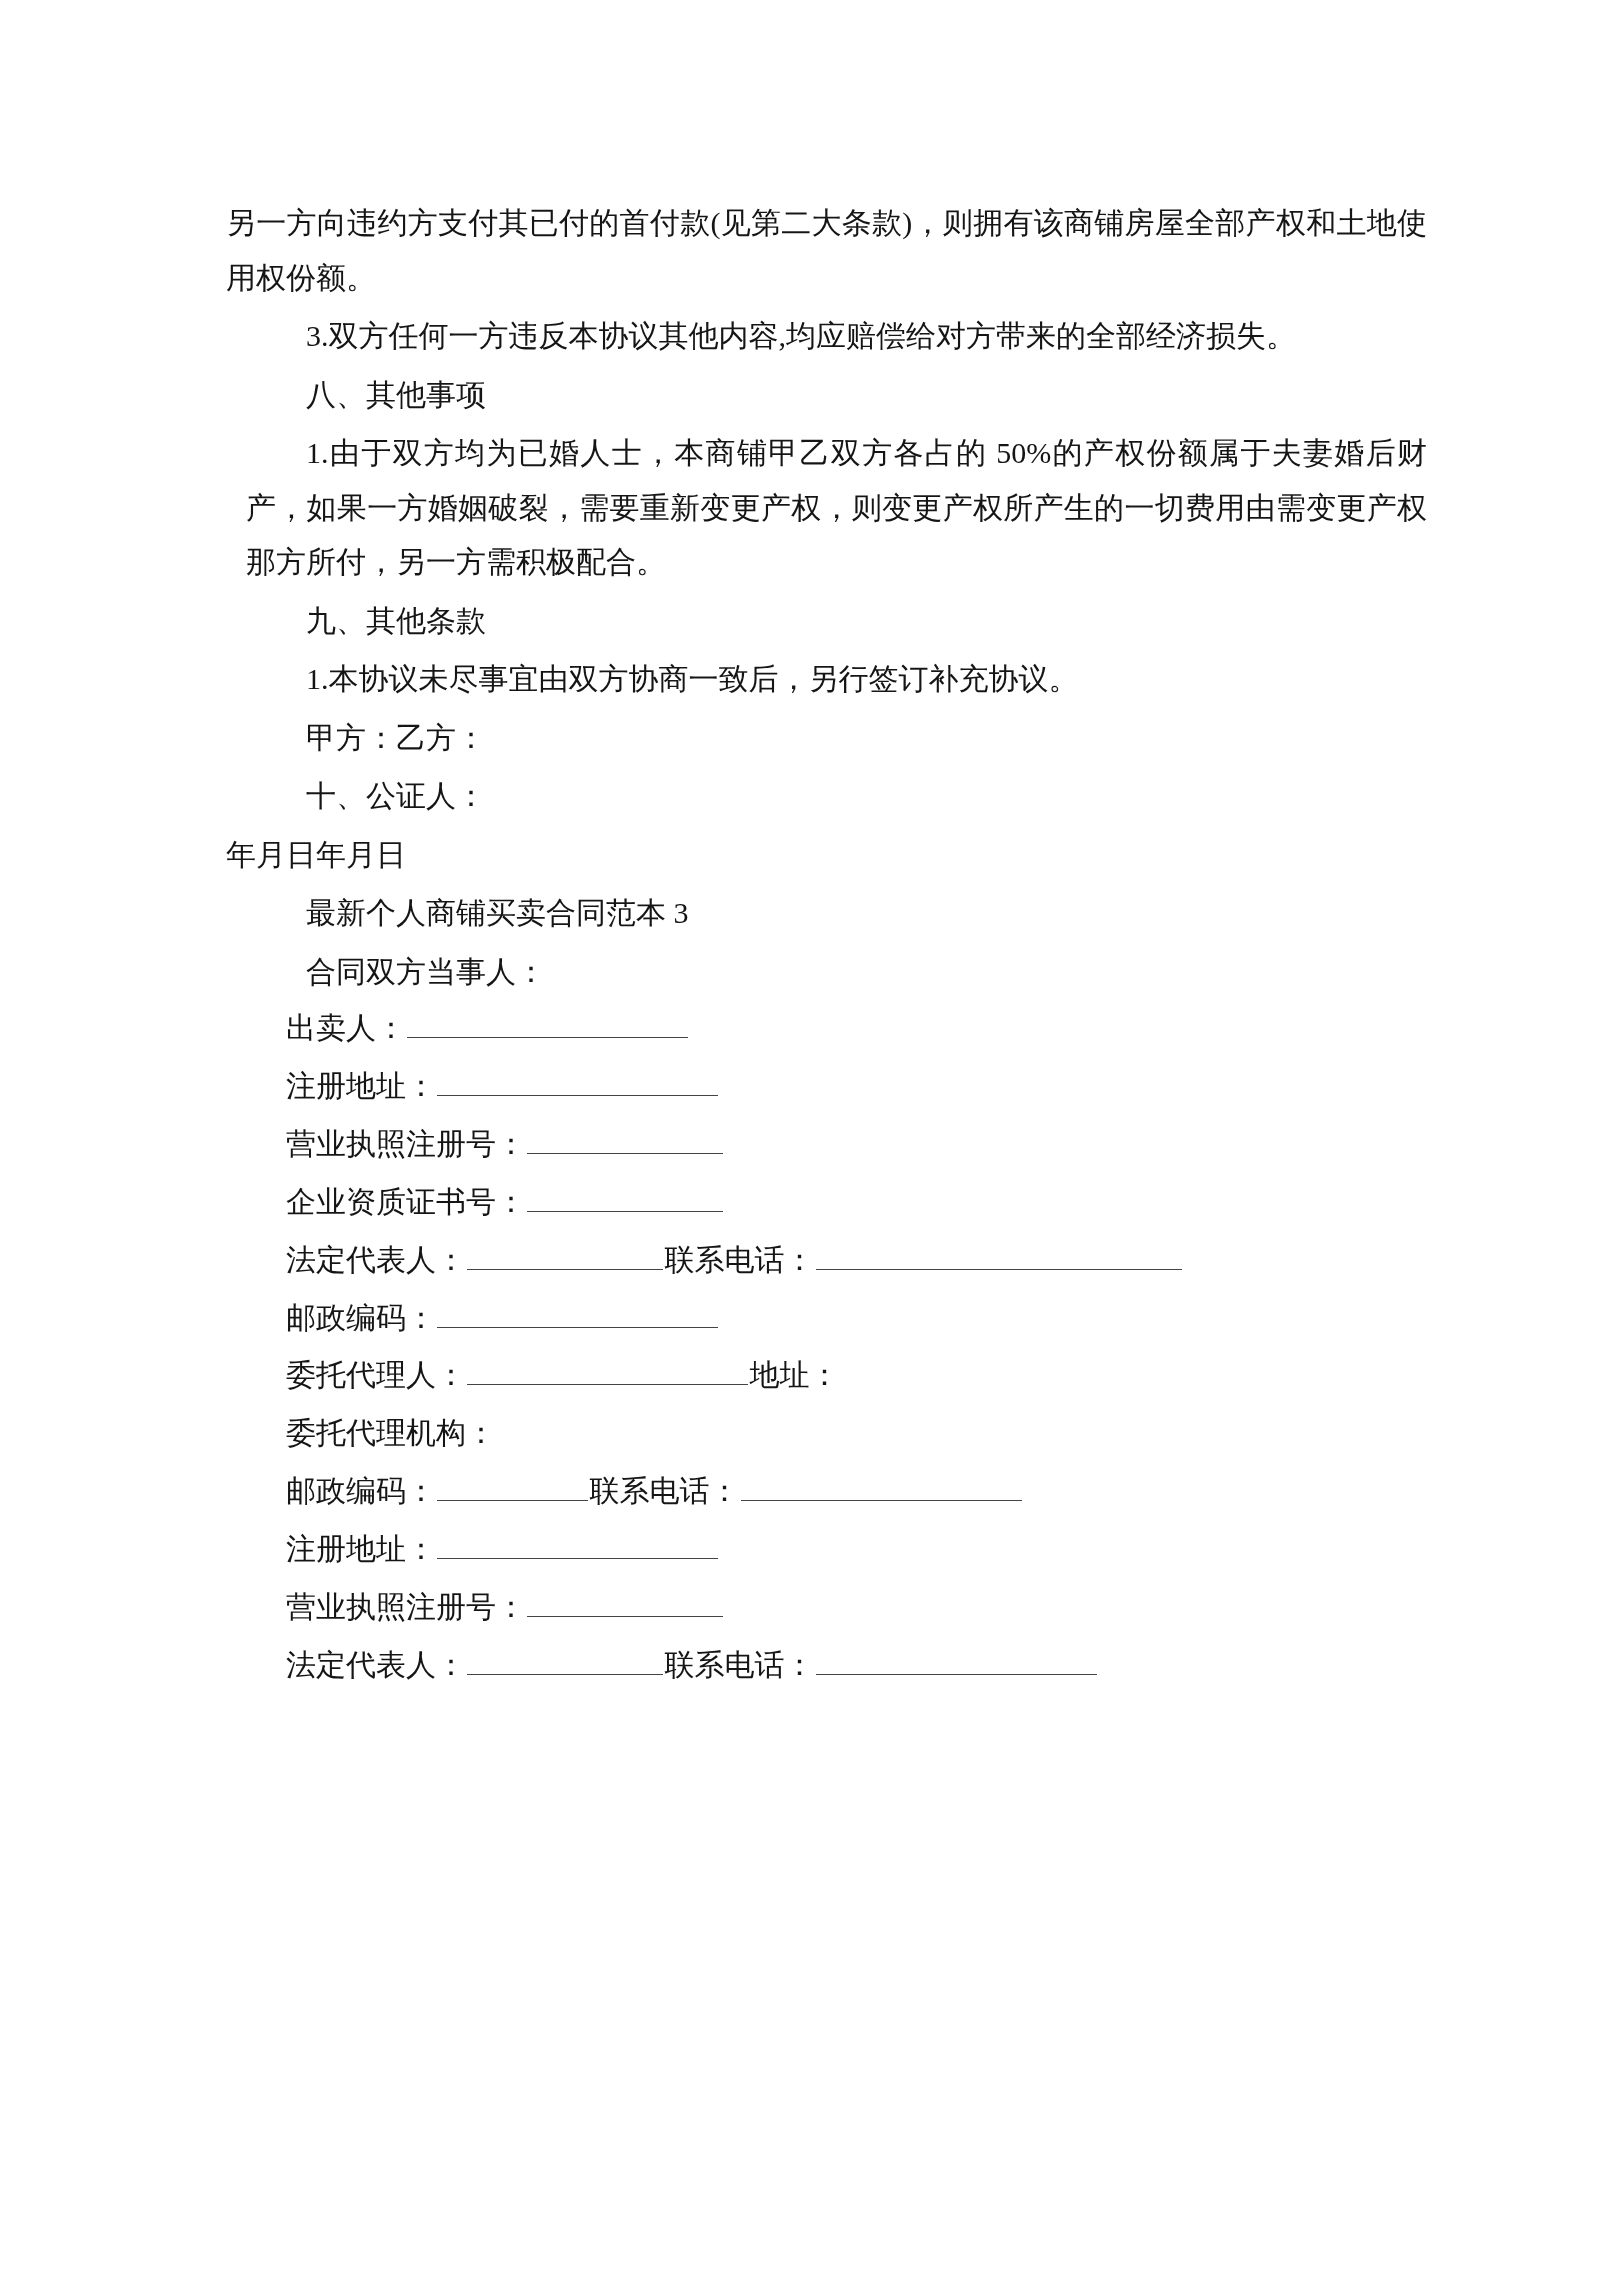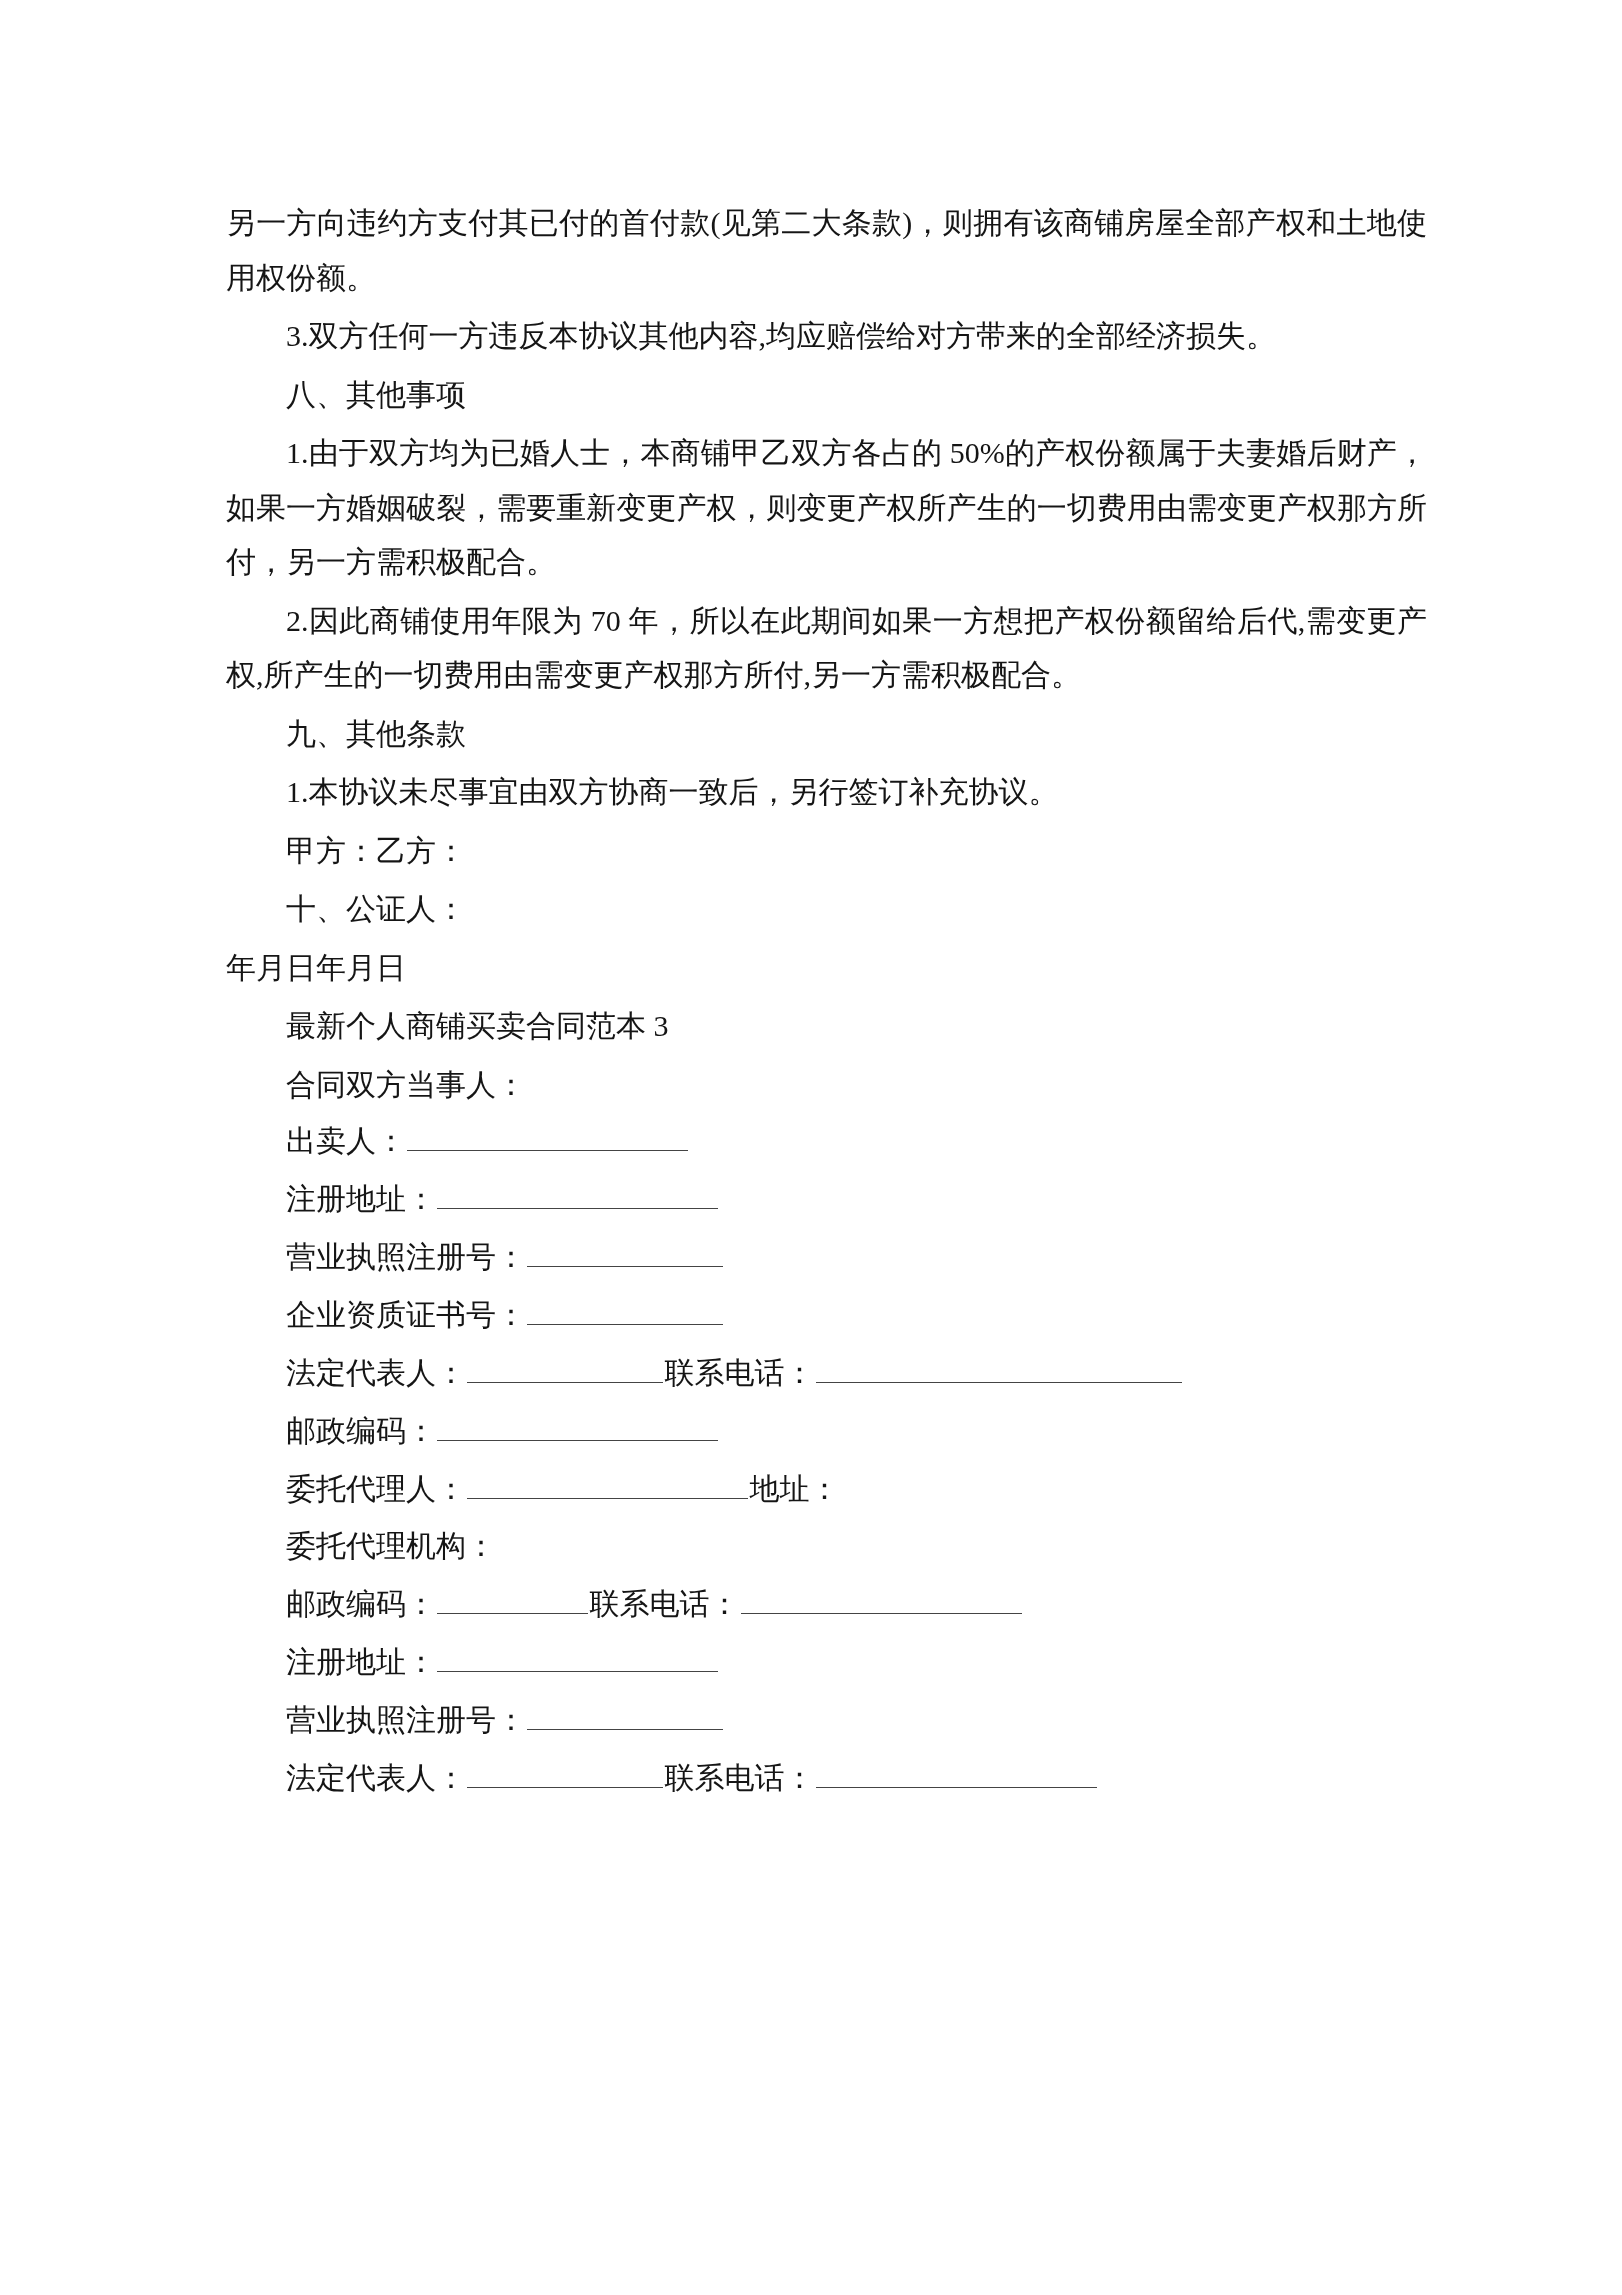--- a/index.html
+++ b/index.html
@@ -26,20 +26,21 @@
     line-height: 1.82;
     color: #151515;
   }
   p {
     margin: 0 0 3.9px 0;
     text-align: justify;
     text-justify: inter-ideograph;
   }
   .indent {
     text-indent: 2em;
+    margin-left: 20px;
   }
   .noindent {
     text-indent: 0;
   }
   .blank {
     display: inline-block;
     border-bottom: 1.3px solid #444;
     vertical-align: baseline;
     height: 1.05em;
     margin: 0 1.3px;
@@ -57,21 +58,20 @@
 </head>
 <body>
 
 <div class="page">
   <div class="doc-body">
 
     <p class="noindent">另一方向违约方支付其已付的首付款(见第二大条款)，则拥有该商铺房屋全部产权和土地使用权份额。</p>
     <p class="indent">3.双方任何一方违反本协议其他内容,均应赔偿给对方带来的全部经济损失。</p>
     <p class="indent">八、其他事项</p>
     <p class="indent">1.由于双方均为已婚人士，本商铺甲乙双方各占的 50%的产权份额属于夫妻婚后财产，如果一方婚姻破裂，需要重新变更产权，则变更产权所产生的一切费用由需变更产权那方所付，另一方需积极配合。</p>
-    <p class="indent">2.因此商铺使用年限为 70 年，所以在此期间如果一方想把产权份额留给后代,需变更产权,所产生的一切费用由需变更产权那方所付,另一方需积极配合。</p>
     <p class="indent">九、其他条款</p>
     <p class="indent">1.本协议未尽事宜由双方协商一致后，另行签订补充协议。</p>
     <p class="indent">甲方：乙方：</p>
     <p class="indent">十、公证人：</p>
     <p class="noindent">年月日年月日</p>
     <p class="indent">最新个人商铺买卖合同范本 3</p>
     <p class="indent">合同双方当事人：</p>
 
     <p class="field-line tight"><span>出卖人：</span><span class="blank w-long"></span></p>
 

